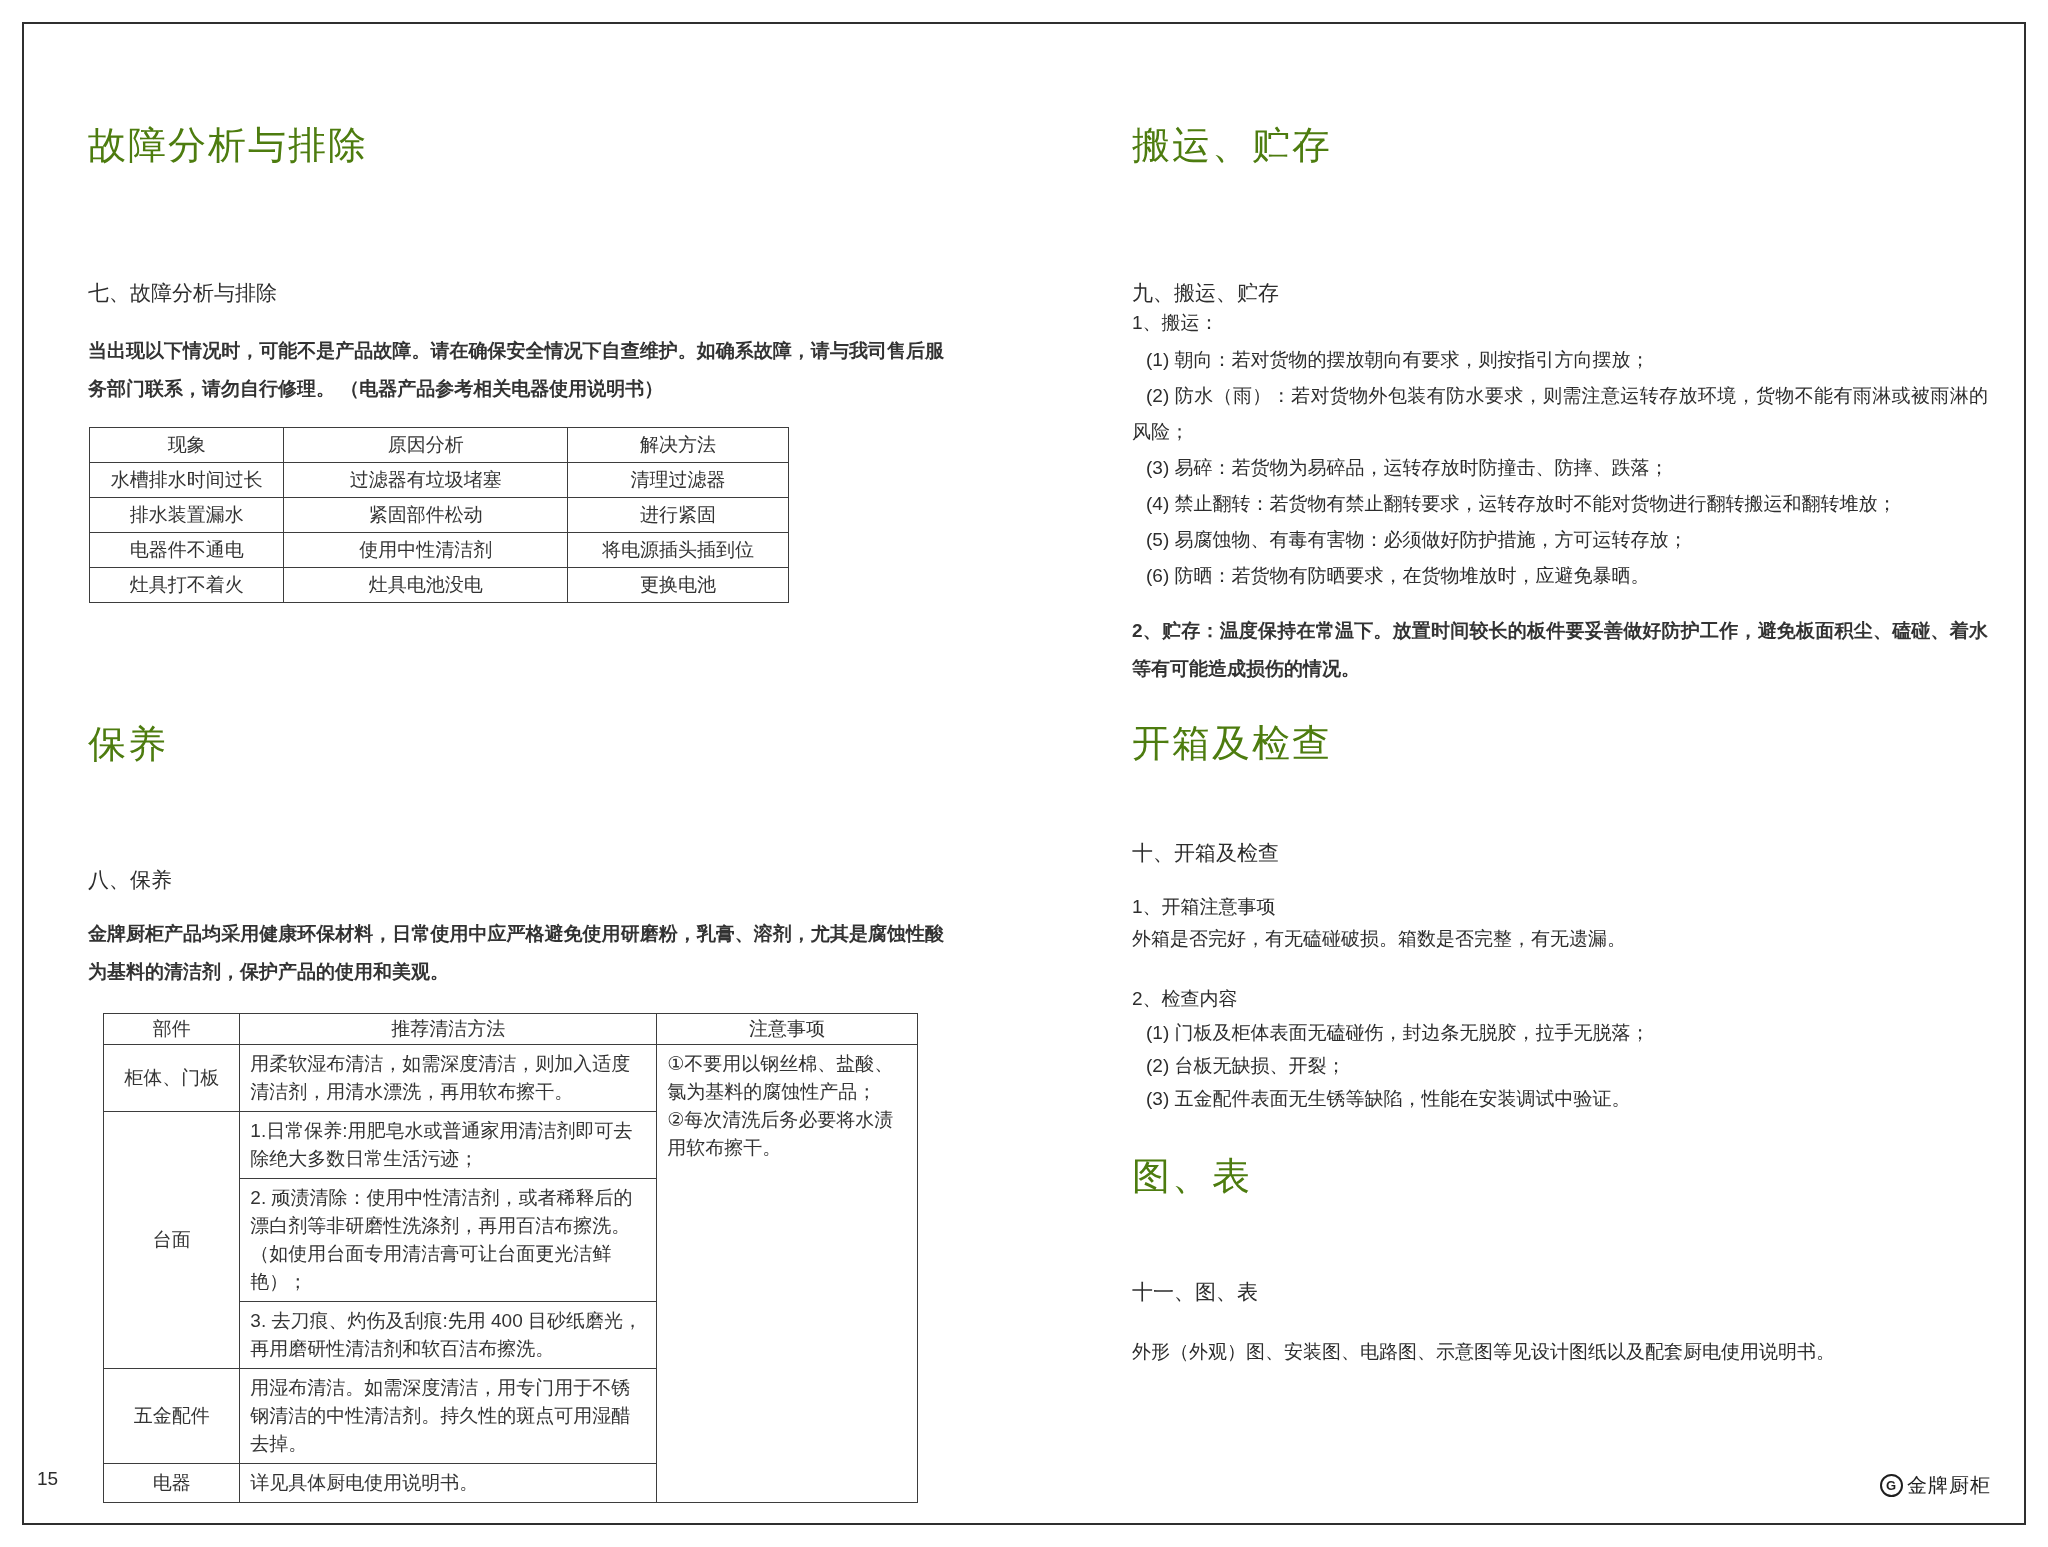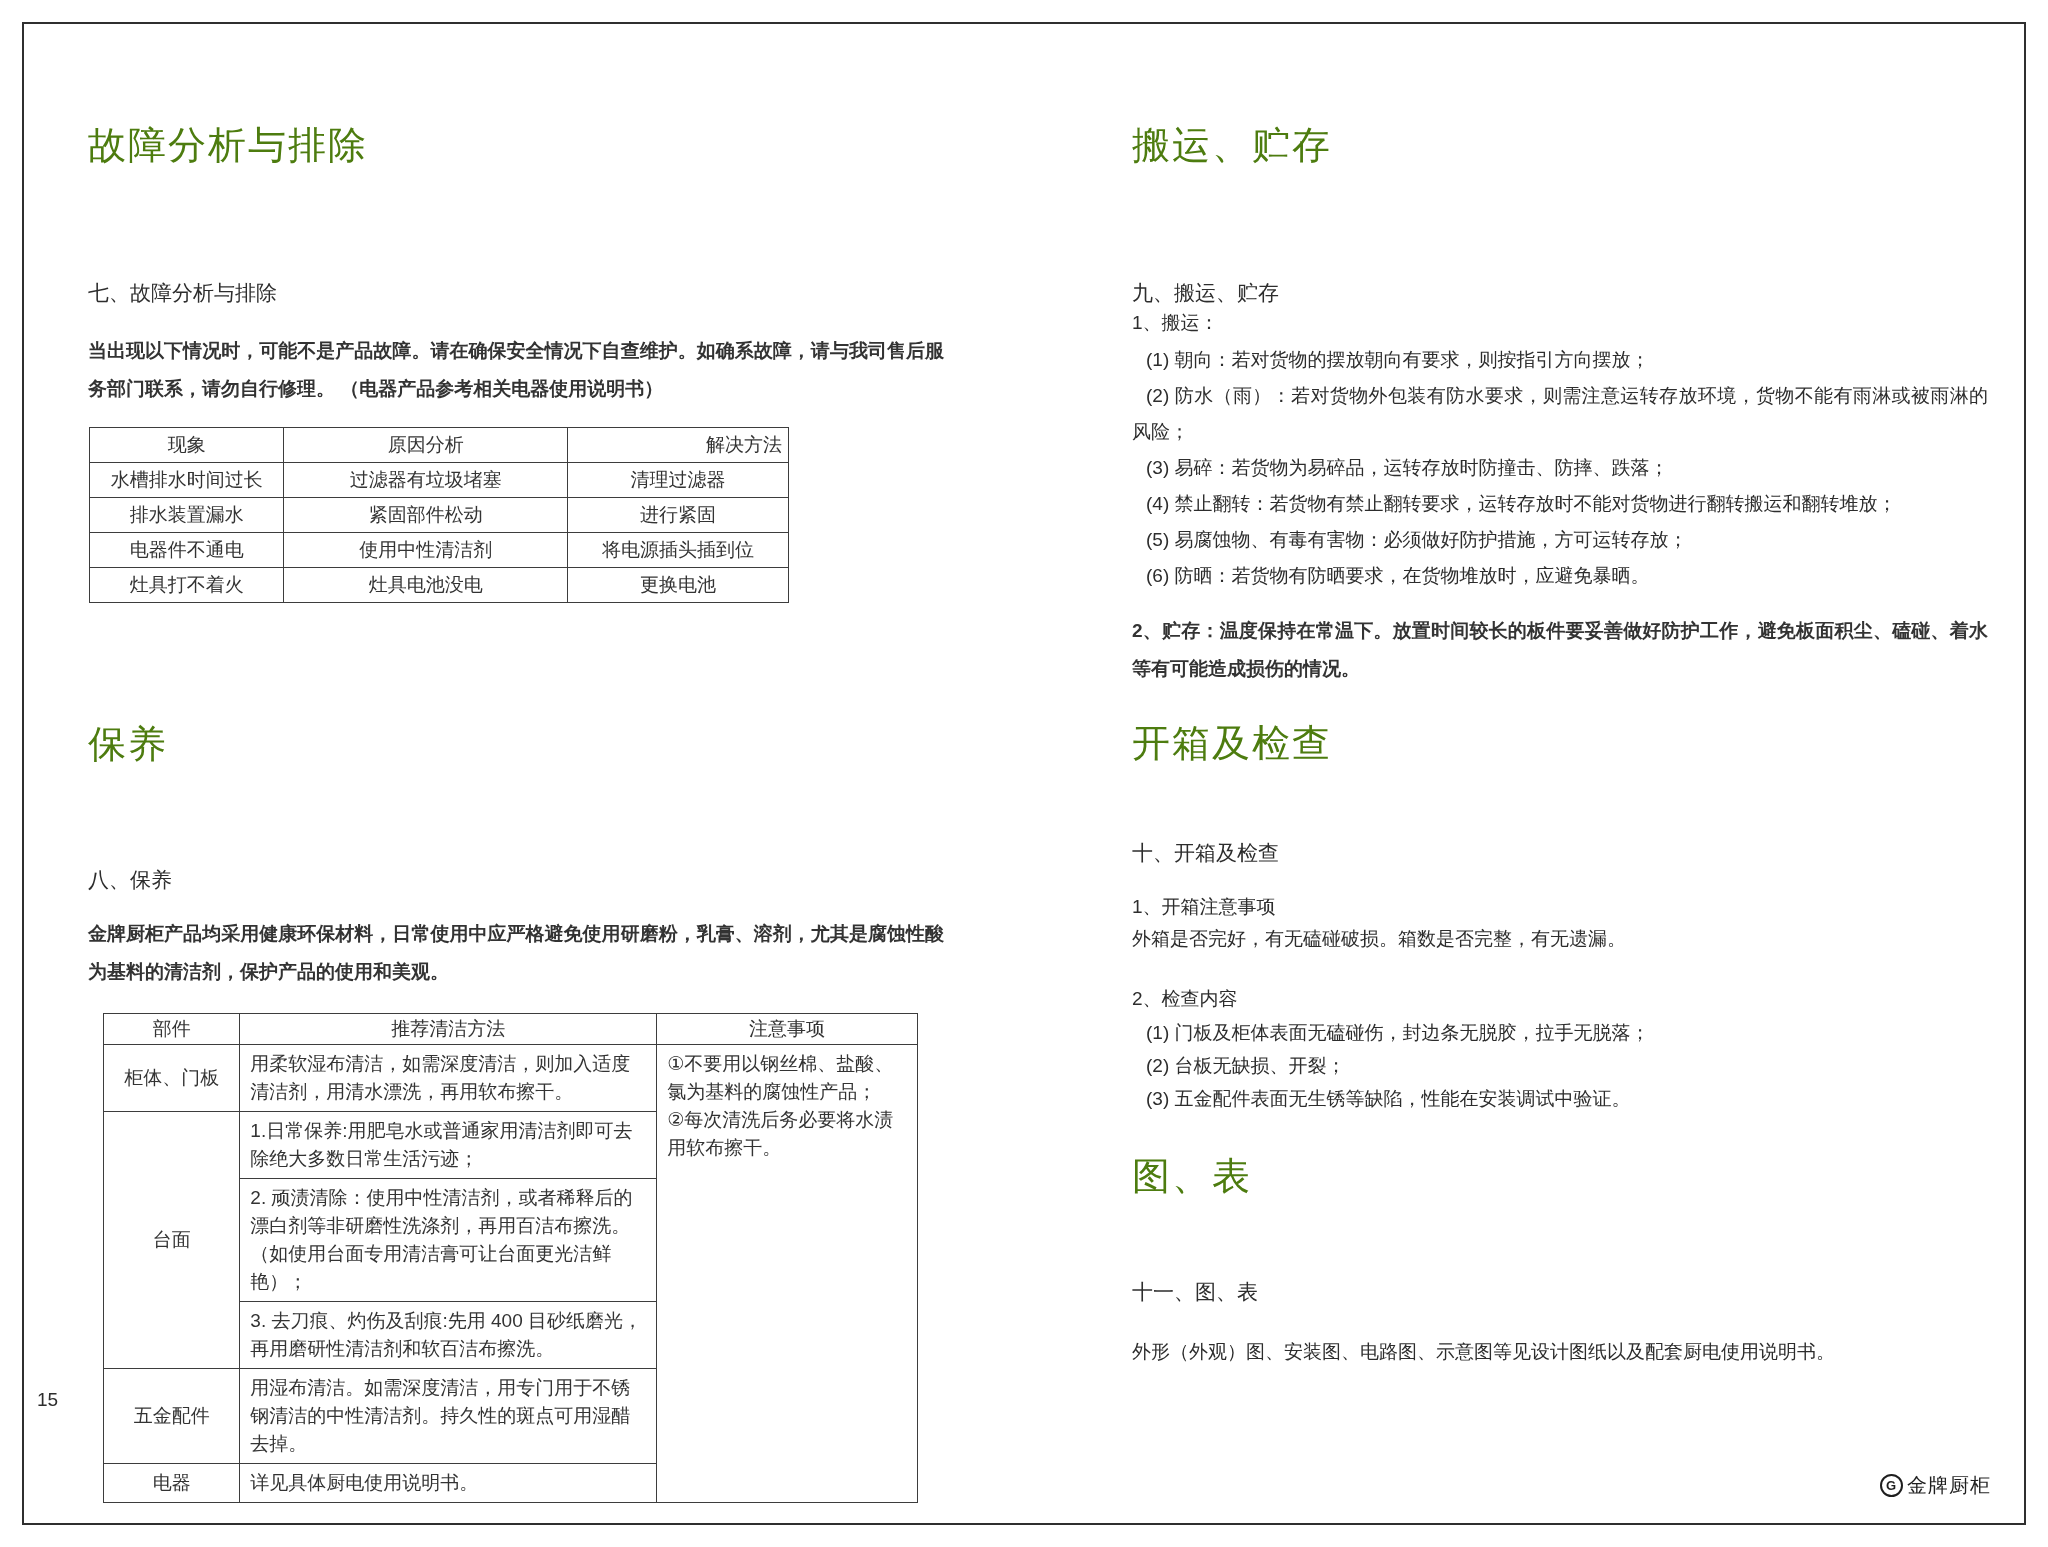--- a/index.html
+++ b/index.html
@@ -52,36 +52,36 @@
   .sub-r3 { margin-top:76px; }
   .txt-3 { margin-top:30px; font-size:19px; line-height:30px; }
 
   
   table { border-collapse:collapse; table-layout:fixed; }
   .t1 { width:700px; margin-left:1px; }
   .t1 th, .t1 td {
     border:1.5px solid #3d3d3d; font-weight:400; font-size:19px;
     text-align:center; padding:4px 6px; height:26px; color:#333333;
   }
-  .t1 .c1 { width:27.5%; } .t1 .c2 { width:41%; } .t1 .c3 { width:31.5%;text-align:right; }
+  .t1 .c1 { width:27.5%; } .t1 .c2 { width:41%; } .t1 .c3 { width:31.5%; }
 
   .t2 { width:815px; margin-left:15px; }
   .t2 th, .t2 td {
     border:1.5px solid #3d3d3d; font-weight:400; font-size:19px;
     padding:5px 10px; line-height:28px; color:#333333; vertical-align:middle;
     text-align:left; word-break:break-all;
   }
   .t2 th { text-align:center; padding:2px 4px; line-height:26px; }
   .t2 .part  { text-align:center; width:16.2%; }
   .t2 .meth  { width:51.8%; }
   .t2 .notes { width:32%; vertical-align:top; }
   .t2 .notes div { margin:0; }
 
   
-  .page-num { position:absolute; left:37px; top:1389px; font-size:19px; color:#2d2d2d; }
+  .page-num { position:absolute; left:37px; top:1468px; font-size:19px; color:#2d2d2d; }
   .logo { position:absolute; left:1880px; top:1472px; display:flex; align-items:center; gap:4px;
           font-size:20px; letter-spacing:1px; color:#1e1e1e; }
   .logo-mark {
     width:19px; height:19px; border:2px solid #1e1e1e; border-radius:50%;
     display:inline-flex; align-items:center; justify-content:center;
     font-size:13px; font-weight:700; line-height:1;
   }
 </style>
 </head>
 <body>

